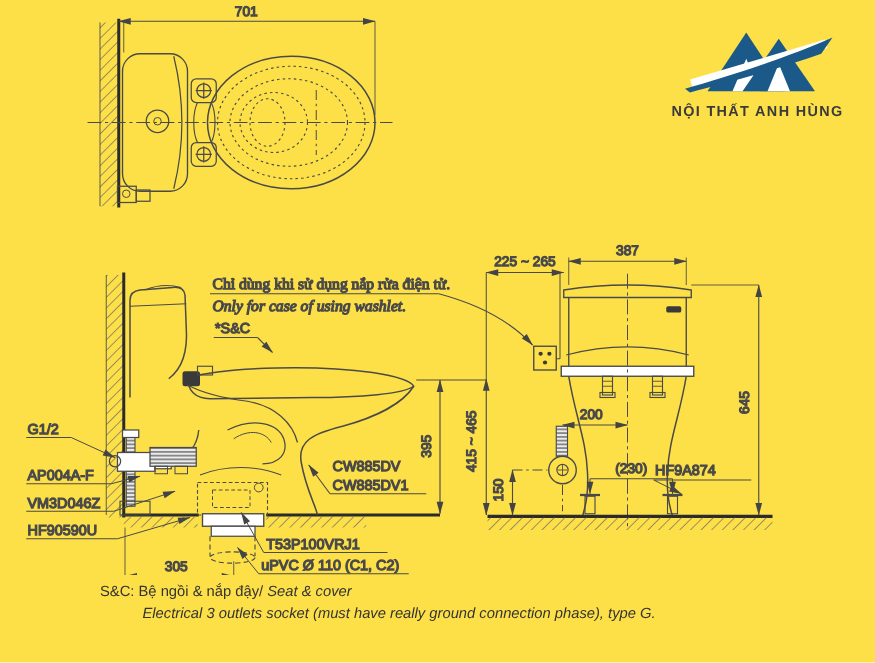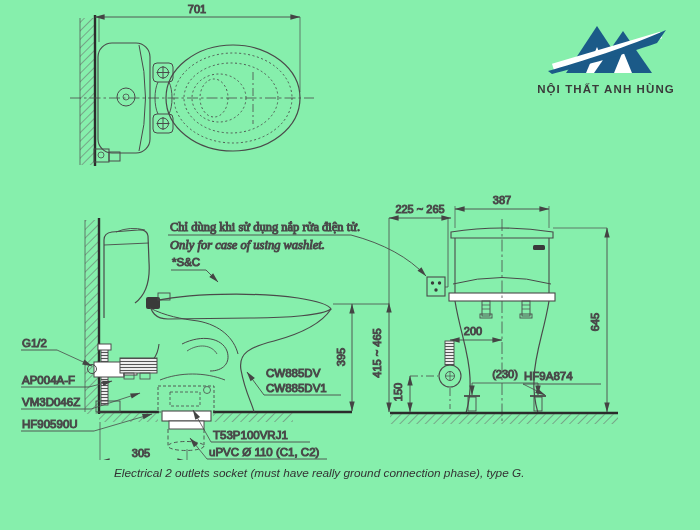--- a/index.html
+++ b/index.html
@@ -1,16 +1,16 @@
 <!DOCTYPE html>
 <html><head>
 <meta charset="utf-8">
 <style>
   html,body{margin:0;padding:0;background:#ffffff;}
-  .sheet{position:relative;width:700px;height:530px;background:#86efac;overflow:hidden;
+  .sheet{position:relative;width:700px;height:530px;background:#fde047;overflow:hidden;
          font-family:"Liberation Sans","DejaVu Sans",sans-serif;color:#3a3a3a;}
   svg{position:absolute;left:0;top:0;}
   .dwg text{font-family:"Liberation Sans","DejaVu Sans",sans-serif;font-size:11.5px;fill:#3a3a3a;}
   .dwg text.dim{font-size:11px;}
   .dwg text.serif{font-family:"Liberation Serif","DejaVu Serif",serif;font-size:12.5px;}
   .dwg text.serif-i{font-family:"Liberation Serif","DejaVu Serif",serif;font-size:12.5px;font-style:italic;}
   .brandtext{font-weight:bold;letter-spacing:1.1px;font-size:14.5px;}
   .notes{position:absolute;left:80px;top:465px;width:560px;font-size:11.8px;line-height:16px;color:#333;}
   .notes .row{position:relative;margin-bottom:1px;}
   .notes .it{font-style:italic;}
@@ -279,16 +279,19 @@
     <line x1="538" y1="383" x2="538" y2="395" stroke-width="0.8" marker-end="url(#arr)"></line>
     <text class="dim" x="505" y="378" text-anchor="middle">(230)</text>
 
     <text x="524" y="380">HF9A874</text>
     <line x1="523" y1="384" x2="601" y2="384" stroke-width="0.9"></line>
     <line x1="523" y1="384" x2="545" y2="395" stroke-width="0.8" marker-end="url(#arr)"></line>
   </g>
 </svg>
 
 <div class="notes">
-  <div class="row it en3">Electrical 2 outlets socket (must have really ground connection phase), type G.</div>
+  <div class="row">
+    <span>S&amp;C:</span><span> Bệ ngồi &amp; nắp đậy/ </span><span class="it">Seat &amp; cover</span>
+  </div>
+  <div class="row it en3">Electrical 3 outlets socket (must have really ground connection phase), type G.</div>
 </div>
 
 </div>
 
 </body></html>

